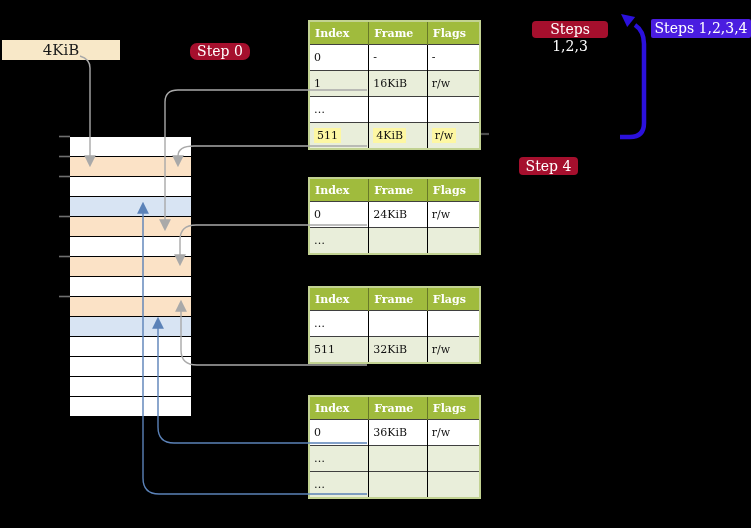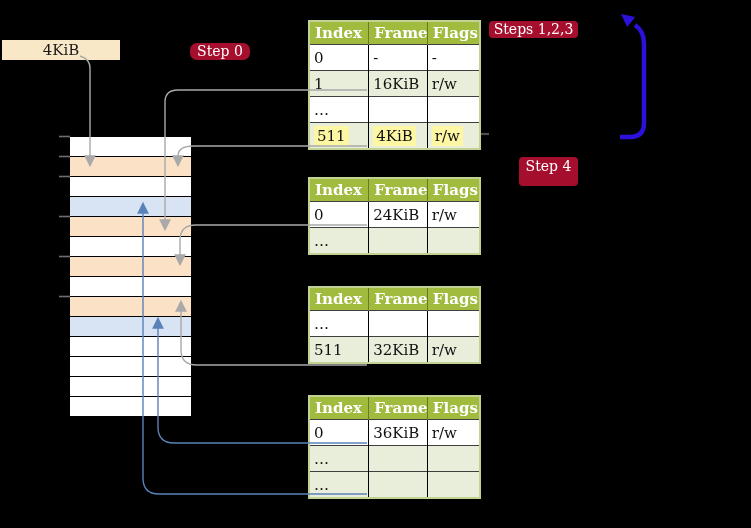--- a/index.html
+++ b/index.html
@@ -5,32 +5,32 @@
   html,body{margin:0;padding:0;background:#000;}
   .stage{position:relative;width:751px;height:528px;background:#000;overflow:hidden;
          font-family:"DejaVu Serif","Liberation Serif",serif;}
   
   .frame-label{position:absolute;left:2px;top:40px;width:118px;height:20px;
     background:var(--frame-label-bg);color:#1a1a1a;font-size:15px;line-height:20px;text-align:center;}
   .badge{position:absolute;height:17px;line-height:17px;text-align:center;color:#fff;font-size:14px;}
   .badge.red{background:var(--badge-red);border-radius:4px;}
   .badge.blue{background:var(--badge-blue);border-radius:2px;}
   #badge-step0{left:190px;top:43px;width:60px;border-radius:7px;}
-  #badge-steps123{left:489px;top:21px;width:89px;}
+  #badge-steps123{left:532px;top:21px;width:76px;}
   #badge-steps1234{left:651px;top:19px;width:100px;height:19px;line-height:19px;}
-  #badge-step4{left:519px;top:157px;width:59px;height:29px;line-height:18px;}
+  #badge-step4{left:519px;top:157px;width:59px;height:18px;line-height:18px;}
   
   .memcol{position:absolute;left:70px;top:137px;width:121px;display:flex;flex-direction:column;gap:1px;}
   .mem-row{height:19px;flex:none;}
   .mem-row.free{background:#ffffff;}
   .mem-row.pagetable{background:var(--mem-orange);}
   .mem-row.mapped{background:var(--mem-blue);}
   
   table.ptable{position:absolute;border-collapse:collapse;table-layout:fixed;width:173px;
-    border:2px solid #c2d292;font-size:15px;padding-left:8px;}
+    border:2px solid #c2d292;font-size:11px;padding-left:8px;}
   table.ptable th{background:var(--header-green);color:#fff;font-weight:bold;text-align:left;
     height:22px;padding:0 0 0 5px;border-right:1px solid rgba(0,0,0,0.35);}
   table.ptable th:last-child{border-right:none;}
   table.ptable td{height:25px;padding:0 0 0 4px;border-right:1px solid #000;
     border-top:1px solid #3f3f3f;color:#111;background:#fff;}
   table.ptable td:last-child{border-right:none;}
   table.ptable tr.alt td{background:var(--row-green);}
   table.ptable .hl{background:var(--highlight-yellow);padding:1px 3px;}
   #table1{left:308px;top:20px;}
   #table2{left:308px;top:177px;}
@@ -44,20 +44,21 @@
   .big-arrow{fill:none;stroke:var(--big-arrow-blue);stroke-width:4.5;}
 </style>
 </head>
 <body>
 
 <div class="stage">
 
   <div class="frame-label">4KiB</div>
   <div class="badge red" id="badge-step0">Step 0</div>
   <div class="badge red" id="badge-steps123">Steps 1,2,3</div>
+  <div class="badge blue" id="badge-steps1234">Steps 1,2,3,4</div>
   <div class="badge red" id="badge-step4">Step 4</div>
 
   <div class="memcol">
     <div class="mem-row free"></div>
     <div class="mem-row pagetable"></div>
     <div class="mem-row free"></div>
     <div class="mem-row mapped"></div>
     <div class="mem-row pagetable"></div>
     <div class="mem-row free"></div>
     <div class="mem-row pagetable"></div>

